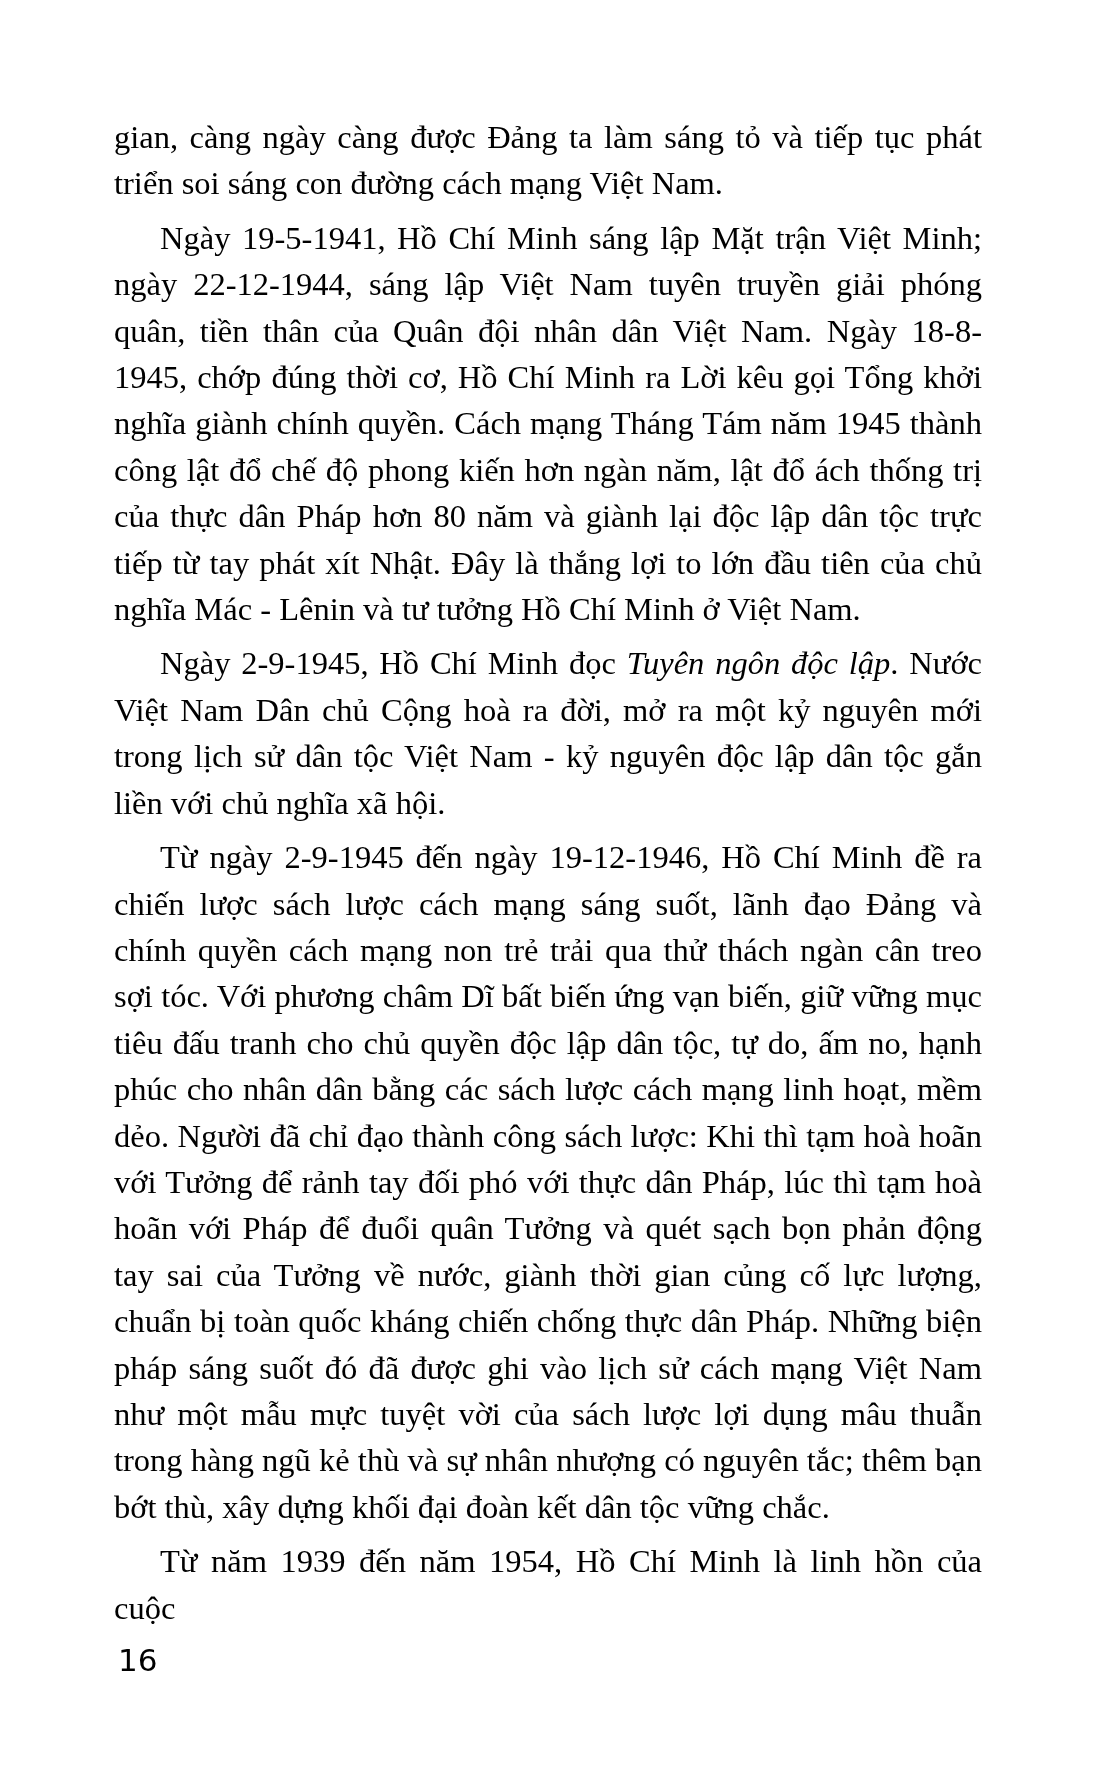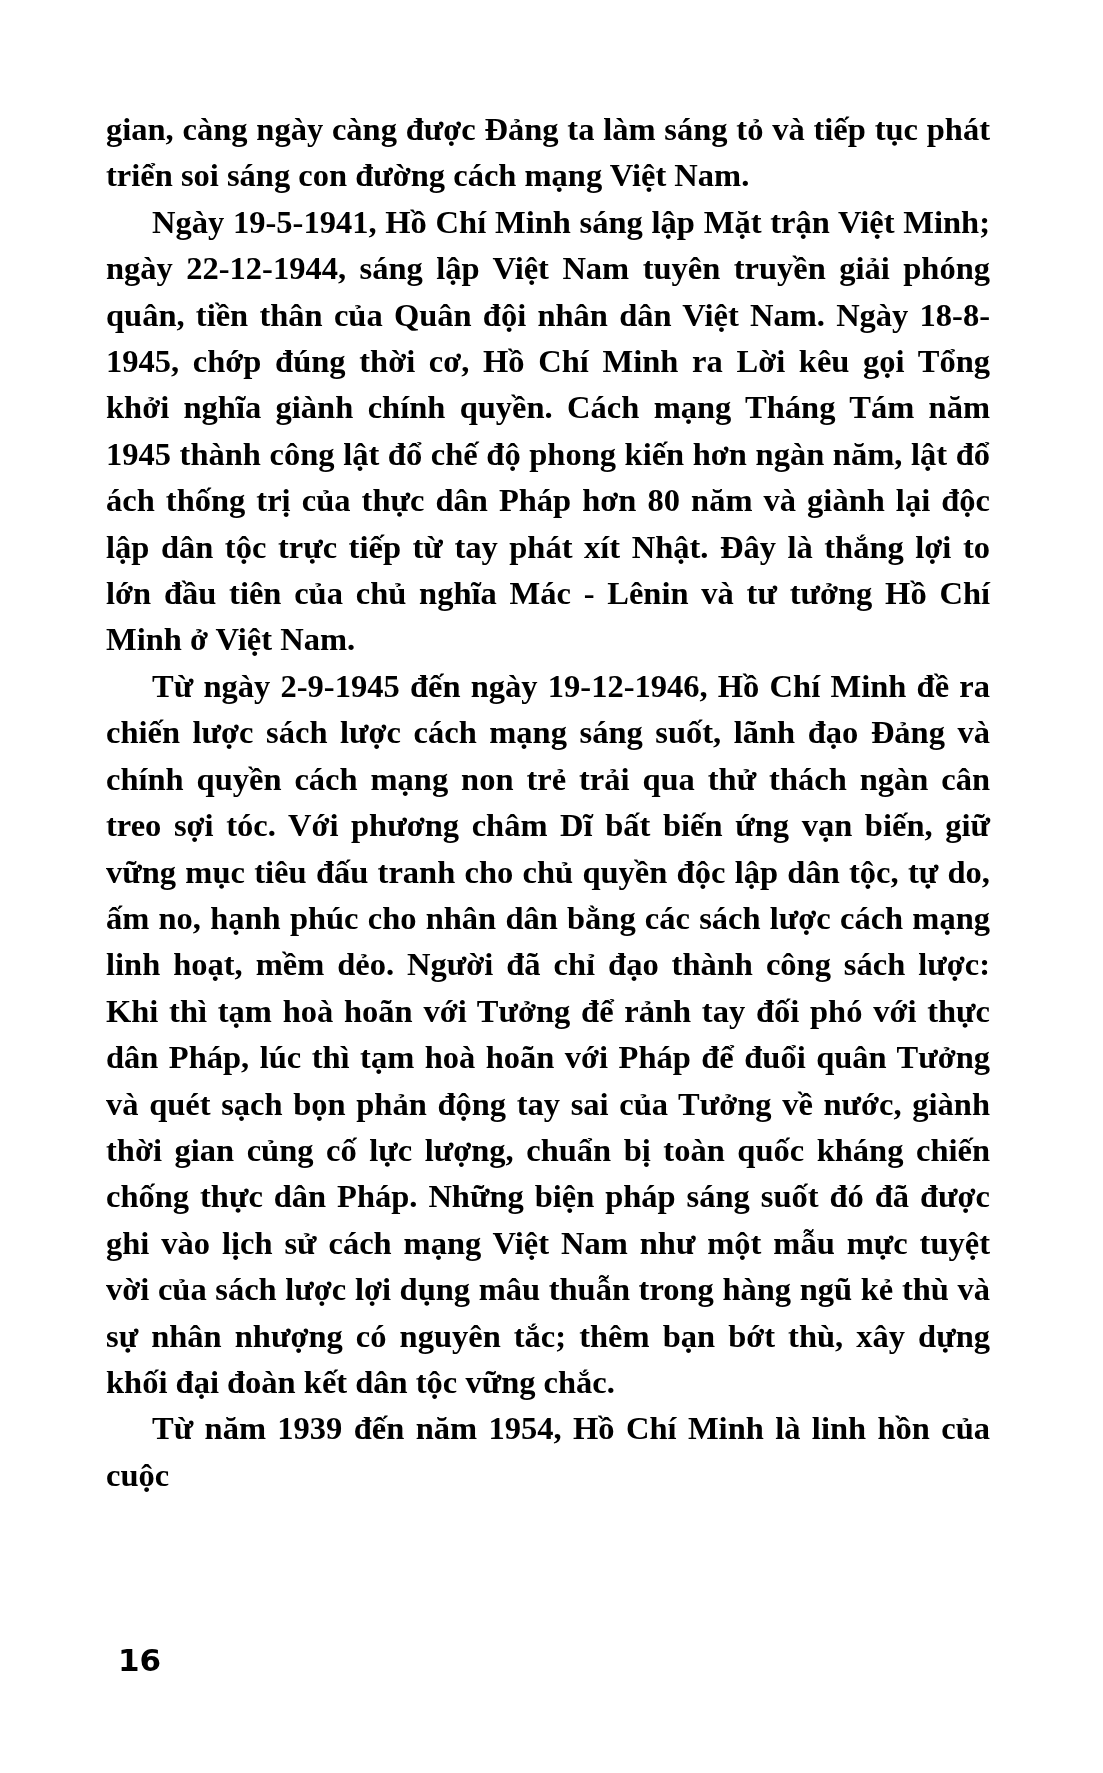--- a/index.html
+++ b/index.html
@@ -23,44 +23,44 @@
   .text-block {
     position: absolute;
     left: 106px;
     top: 106px;
     width: 884px;
     font-size: 32.5px;
     line-height: 46.4px;
     text-align: justify;
   }
   .para {
-    margin: 0;
+    margin: 8px;
     padding: 0;
-    font-weight: bold;
   }
   .para.indent {
     text-indent: 46px;
   }
   .seg-italic {
     font-style: italic;
   }
   .page-number {
     position: absolute;
     left: 118px;
     top: 1642px;
     font-family: "DejaVu Sans", "Liberation Sans", sans-serif;
-    font-weight: bold;
+    font-weight: normal;
     font-size: 31px;
     line-height: 36px;
   }
 </style>
 </head>
 <body>
 
 <div class="page">
   <div class="text-block" id="body-text">
       <p class="para"><span>gian, càng ngày càng được Đảng ta làm sáng tỏ và tiếp tục phát triển soi sáng con đường cách mạng Việt Nam.</span></p>
       <p class="para indent"><span>Ngày 19-5-1941, Hồ Chí Minh sáng lập Mặt trận Việt Minh; ngày 22-12-1944, sáng lập Việt Nam tuyên truyền giải phóng quân, tiền thân của Quân đội nhân dân Việt Nam. Ngày 18-8-1945, chớp đúng thời cơ, Hồ Chí Minh ra Lời kêu gọi Tổng khởi nghĩa giành chính quyền. Cách mạng Tháng Tám năm 1945 thành công lật đổ chế độ phong kiến hơn ngàn năm, lật đổ ách thống trị của thực dân Pháp hơn 80 năm và giành lại độc lập dân tộc trực tiếp từ tay phát xít Nhật. Đây là thắng lợi to lớn đầu tiên của chủ nghĩa Mác - Lênin và tư tưởng Hồ Chí Minh ở Việt Nam.</span></p>
+      <p class="para indent"><span>Ngày 2-9-1945, Hồ Chí Minh đọc </span><span class="seg-italic">Tuyên ngôn độc lập</span><span>. Nước Việt Nam Dân chủ Cộng hoà ra đời, mở ra một kỷ nguyên mới trong lịch sử dân tộc Việt Nam - kỷ nguyên độc lập dân tộc gắn liền với chủ nghĩa xã hội.</span></p>
       <p class="para indent"><span>Từ ngày 2-9-1945 đến ngày 19-12-1946, Hồ Chí Minh đề ra chiến lược sách lược cách mạng sáng suốt, lãnh đạo Đảng và chính quyền cách mạng non trẻ trải qua thử thách ngàn cân treo sợi tóc. Với phương châm Dĩ bất biến ứng vạn biến, giữ vững mục tiêu đấu tranh cho chủ quyền độc lập dân tộc, tự do, ấm no, hạnh phúc cho nhân dân bằng các sách lược cách mạng linh hoạt, mềm dẻo. Người đã chỉ đạo thành công sách lược: Khi thì tạm hoà hoãn với Tưởng để rảnh tay đối phó với thực dân Pháp, lúc thì tạm hoà hoãn với Pháp để đuổi quân Tưởng và quét sạch bọn phản động tay sai của Tưởng về nước, giành thời gian củng cố lực lượng, chuẩn bị toàn quốc kháng chiến chống thực dân Pháp. Những biện pháp sáng suốt đó đã được ghi vào lịch sử cách mạng Việt Nam như một mẫu mực tuyệt vời của sách lược lợi dụng mâu thuẫn trong hàng ngũ kẻ thù và sự nhân nhượng có nguyên tắc; thêm bạn bớt thù, xây dựng khối đại đoàn kết dân tộc vững chắc.</span></p>
       <p class="para indent"><span>Từ năm 1939 đến năm 1954, Hồ Chí Minh là linh hồn của cuộc</span></p>
     </div>
   <div class="page-number">16</div>
 </div>
 
 </body></html>

